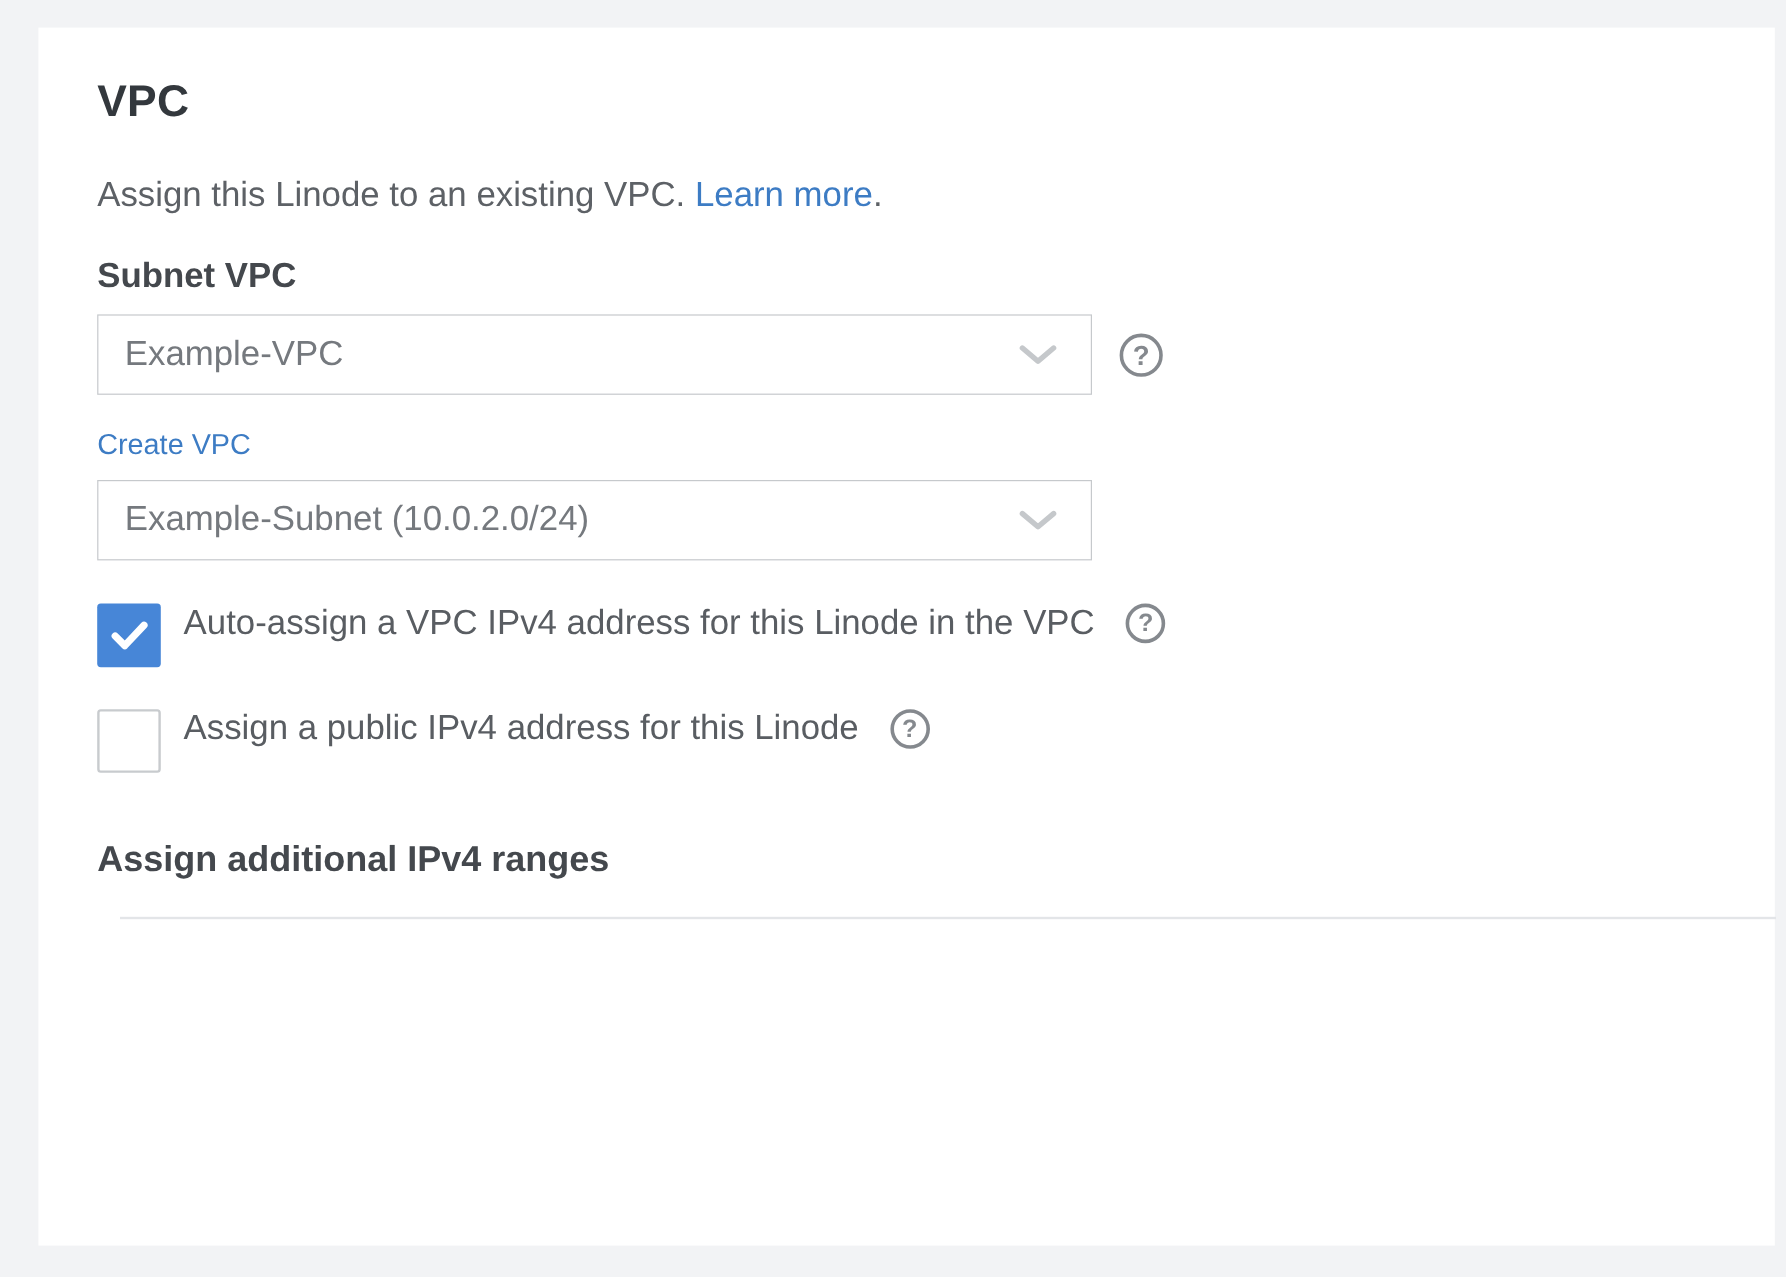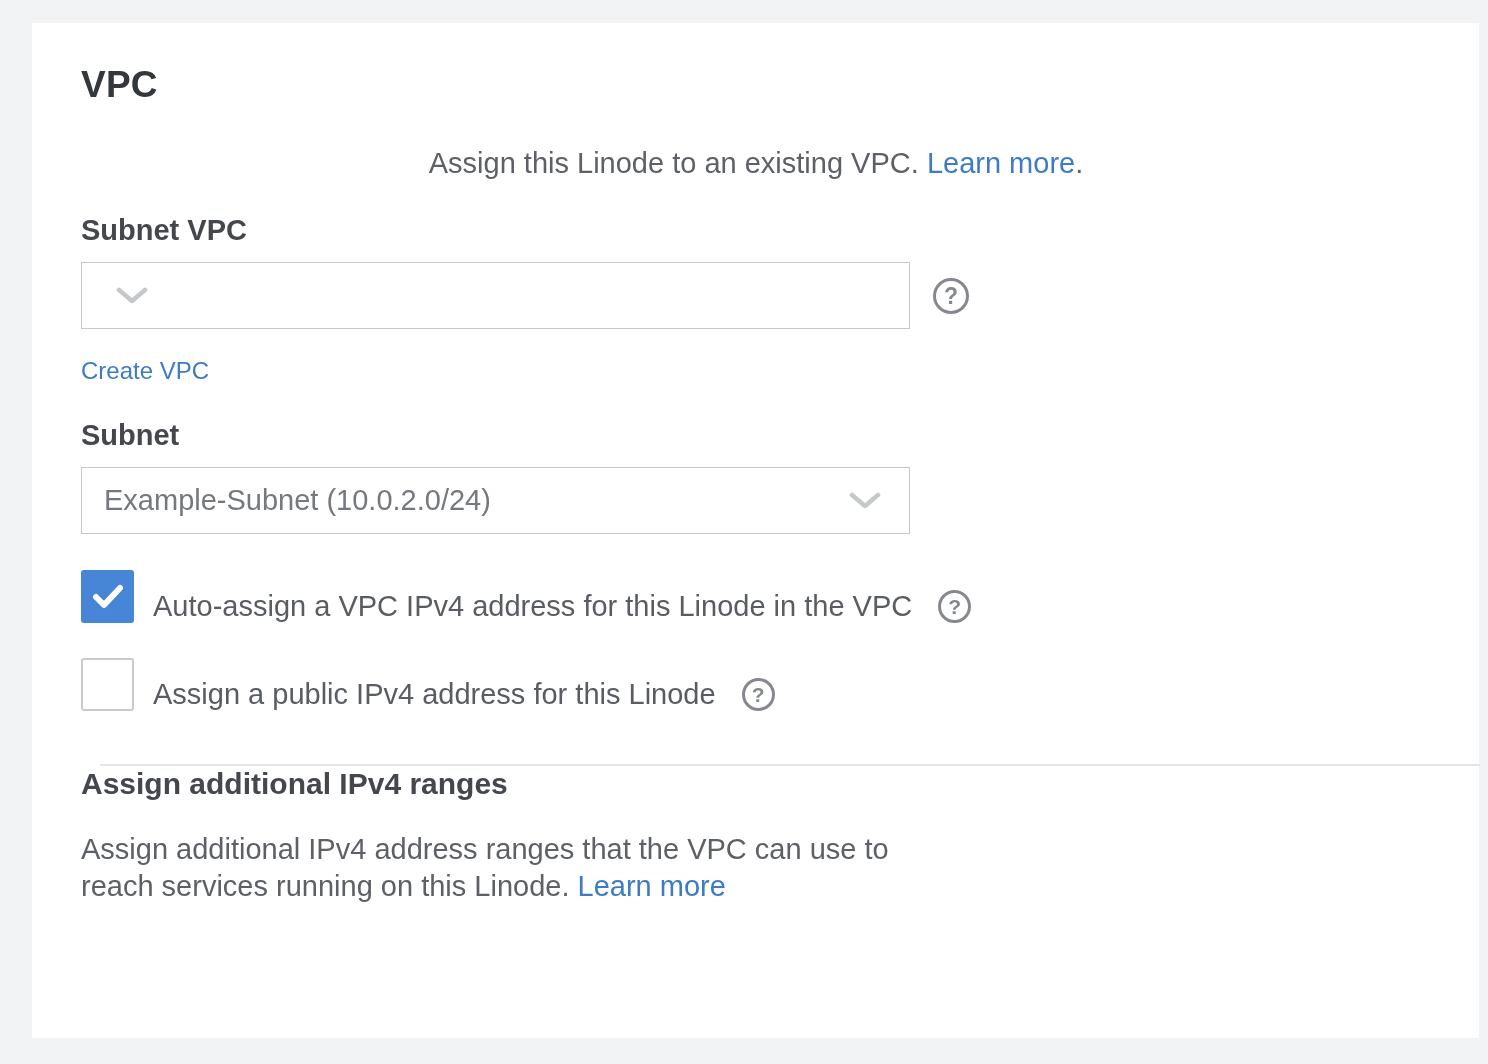--- a/index.html
+++ b/index.html
@@ -19,21 +19,20 @@
   .section-title {
     font-size: 37px;
     font-weight: 700;
     color: #33383d;
     letter-spacing: 0.2px;
   }
   .description {
     margin-top: 41px;
     font-size: 29px;
     color: #5d6166;
-    text-align: center;
   }
   .field-label {
     margin-top: 34px;
     font-size: 29px;
     font-weight: 700;
     color: #44484d;
   }
   .select-row {
     margin-top: 15px;
     display: flex;
@@ -80,21 +79,21 @@
     color: #3d7cc4;
     text-decoration: none;
     cursor: pointer;
   }
   .create-vpc {
     margin-top: 28px;
     font-size: 24px;
   }
   .checkbox-row {
     display: flex;
-    align-items: flex-end;
+    align-items: flex-start;
   }
   .checkbox-row.first { margin-top: 36px; }
   .checkbox-row.second { margin-top: 35px; }
   .checkbox {
     flex: none;
     width: 53px; height: 53px;
     border-radius: 3px;
     cursor: pointer;
     display: flex;
     align-items: center;
@@ -146,32 +145,32 @@
   <div class="description">
     <span>Assign this Linode to an existing VPC.</span>
     <span> </span>
     <a class="link">Learn more</a><span>.</span>
   </div>
 
   <div class="field-label">Subnet VPC</div>
 
   <div class="select-row">
     <div class="select-box">
+      <span class="select-value">Example-VPC</span>
       <svg class="chevron" width="32" height="18" viewBox="0 0 32 18">
         <polyline points="3,3 16,14 29,3" fill="none" stroke="#c5c8cb" stroke-width="4.5" stroke-linecap="round" stroke-linejoin="round"></polyline>
       </svg>
     </div>
     <div class="help-circle">?</div>
   </div>
 
   <div class="create-vpc">
     <a class="link">Create VPC</a>
   </div>
 
-  <div class="field-label">Subnet</div>
 
   <div class="select-row">
     <div class="select-box">
       <span class="select-value">Example-Subnet (10.0.2.0/24)</span>
       <svg class="chevron" width="32" height="18" viewBox="0 0 32 18">
         <polyline points="3,3 16,14 29,3" fill="none" stroke="#c5c8cb" stroke-width="4.5" stroke-linecap="round" stroke-linejoin="round"></polyline>
       </svg>
     </div>
   </div>
 
@@ -188,20 +187,15 @@
   <div class="checkbox-row second">
     <div class="checkbox unchecked"></div>
     <span class="checkbox-label">Assign a public IPv4 address for this Linode</span>
     <div class="help-circle small">?</div>
   </div>
 
   <div class="divider"></div>
 
   <div class="ranges-title">Assign additional IPv4 ranges</div>
 
-  <div class="ranges-description">
-    <span>Assign additional IPv4 address ranges that the VPC can use to reach services running on this Linode.</span>
-    <span> </span>
-    <a class="link">Learn more</a>
-  </div>
 
 
 </div>
 
 </body></html>

